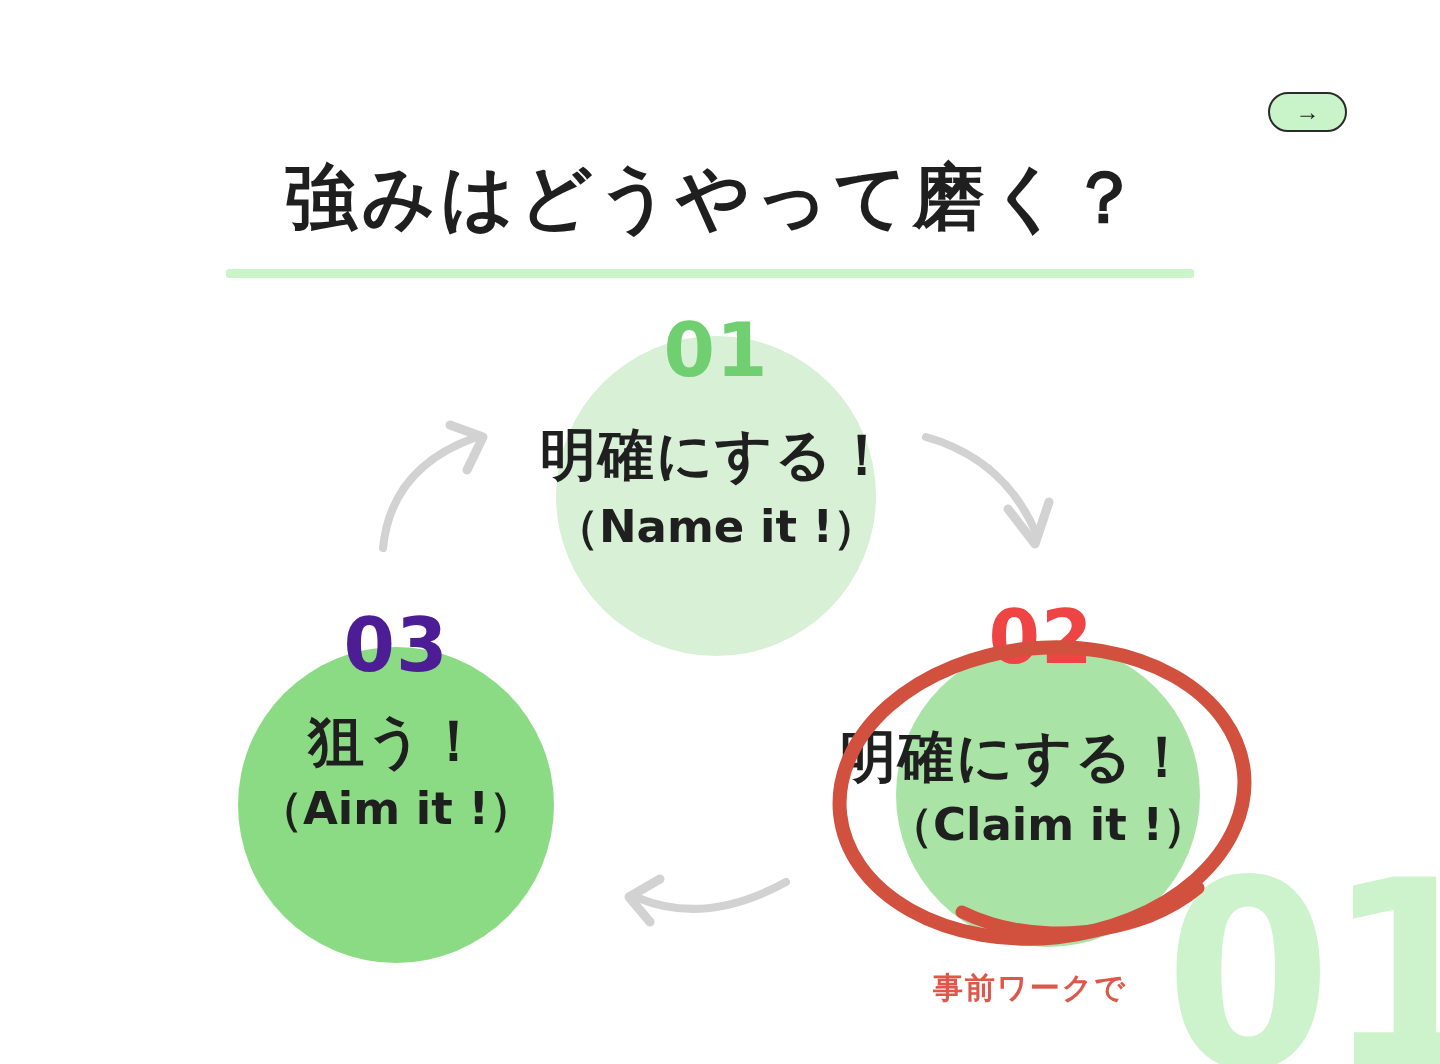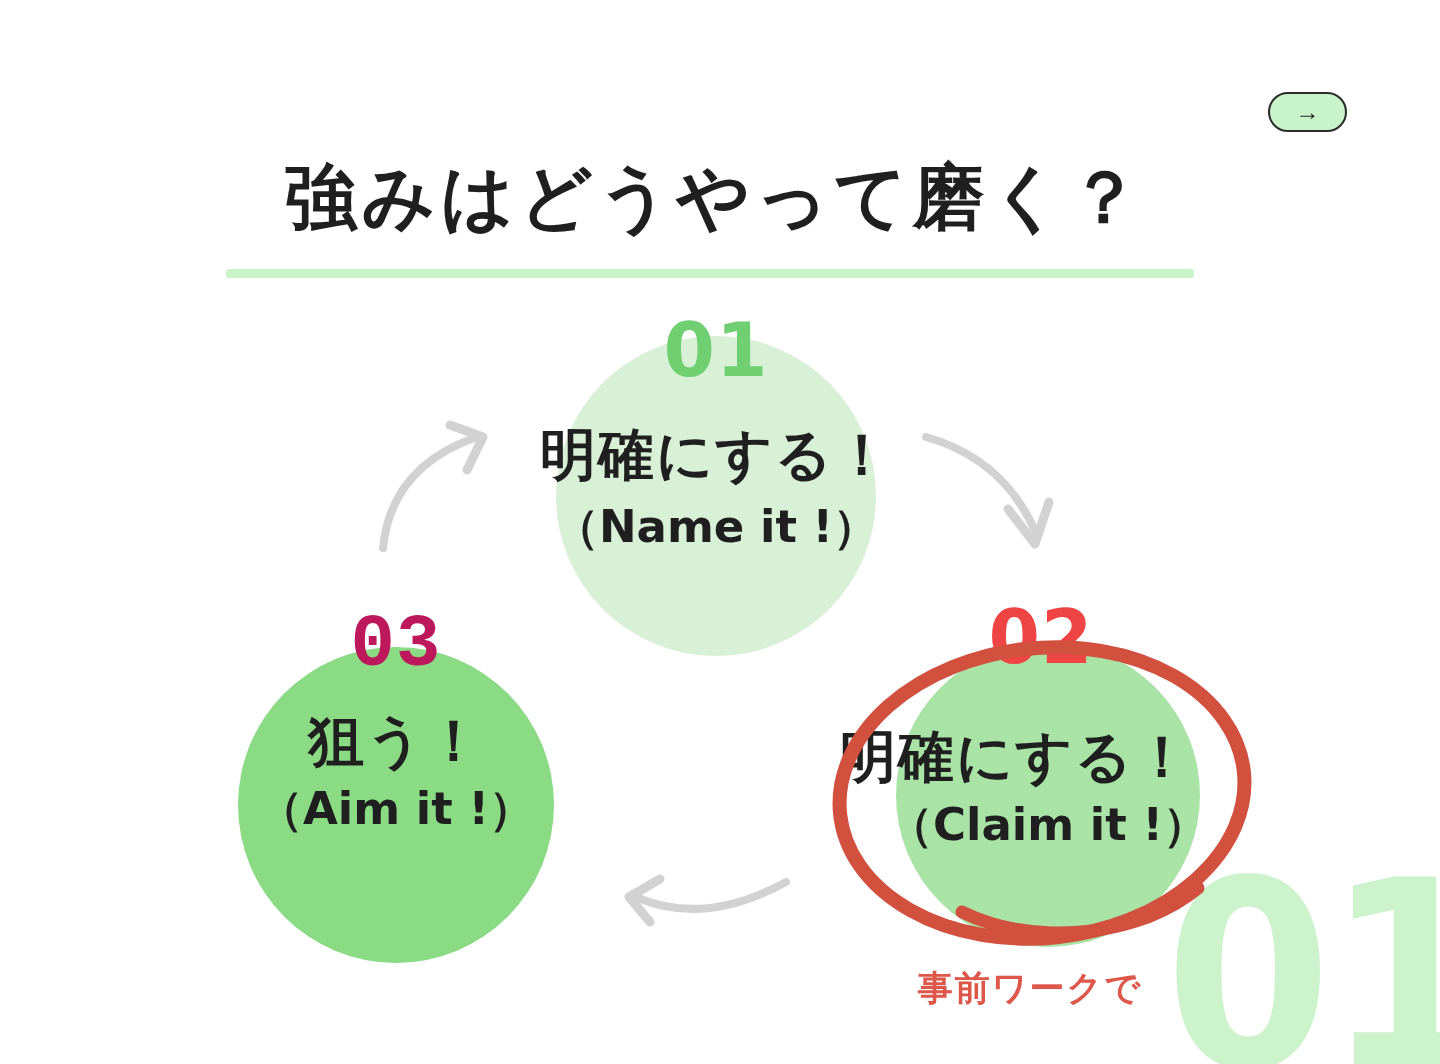--- a/index.html
+++ b/index.html
@@ -28,39 +28,39 @@
   .circle{position:absolute;border-radius:50%;}
   .c1{left:556px;top:336px;width:320px;height:320px;background:#d8f0d6;}
   .c2{left:896px;top:643px;width:304px;height:304px;background:#a9e3a6;}
   .c3{left:238px;top:647px;width:316px;height:316px;background:#8bdb85;}
   .step-num{
     position:absolute;width:480px;text-align:center;
     font-size:74px;font-weight:800;line-height:74px;letter-spacing:1px;
   }
   .n1{left:476px;top:313px;color:#70cf70;}
   .n2{left:801px;top:600px;color:#ef4444;}
-  .n3{left:156px;top:608px;color:#be185d;font-family:Liberation Mono, monospace;}
+  .n3{left:156px;top:608px;color:#4c1d95;}
   .step-label{
     position:absolute;width:480px;text-align:center;color:#1f1f1f;
     font-weight:800;white-space:nowrap;
   }
   .jp{font-size:56px;line-height:64px;letter-spacing:2px;}
   .en{font-size:45px;line-height:56px;}
   .l1a{left:476px;top:423px;}
   .l1b{left:476px;top:499px;}
   .l2a{left:776px;top:725px;text-align:center;}
   .l2b{left:808px;top:797px;}
   .l3a{left:156px;top:709px;}
   .l3b{left:156px;top:781px;}
   
   .overlay{position:absolute;left:0;top:0;width:1440px;height:1064px;pointer-events:none;}
   
   .note{
     position:absolute;left:780px;top:969px;width:500px;text-align:center;
-    color:#dd574a;font-weight:800;font-size:35px;line-height:38px;letter-spacing:2px;
+    color:#dd574a;font-weight:800;font-size:30px;line-height:38px;letter-spacing:2px;
   }
   
   .watermark{
     position:absolute;left:1165px;top:846px;
     font-size:260px;font-weight:800;line-height:260px;color:#cdf3cd;
     letter-spacing:-6px;transform:scaleX(0.92);transform-origin:left top;
   }
   .z0{z-index:0}.z1{z-index:1}.z2{z-index:2}.z3{z-index:3}.z4{z-index:4}
 </style>
 </head>

